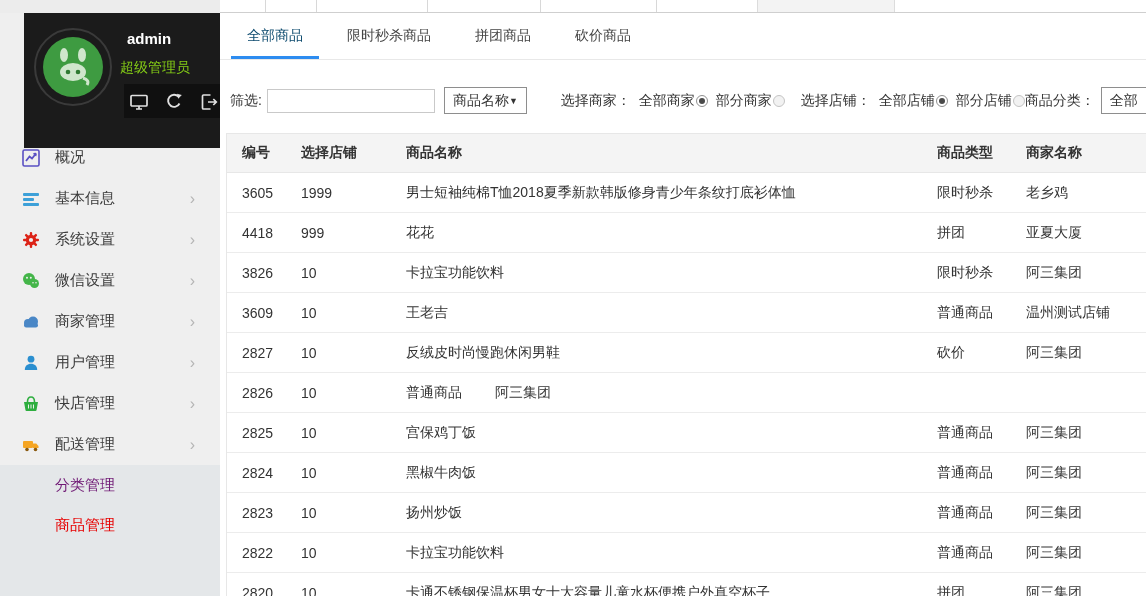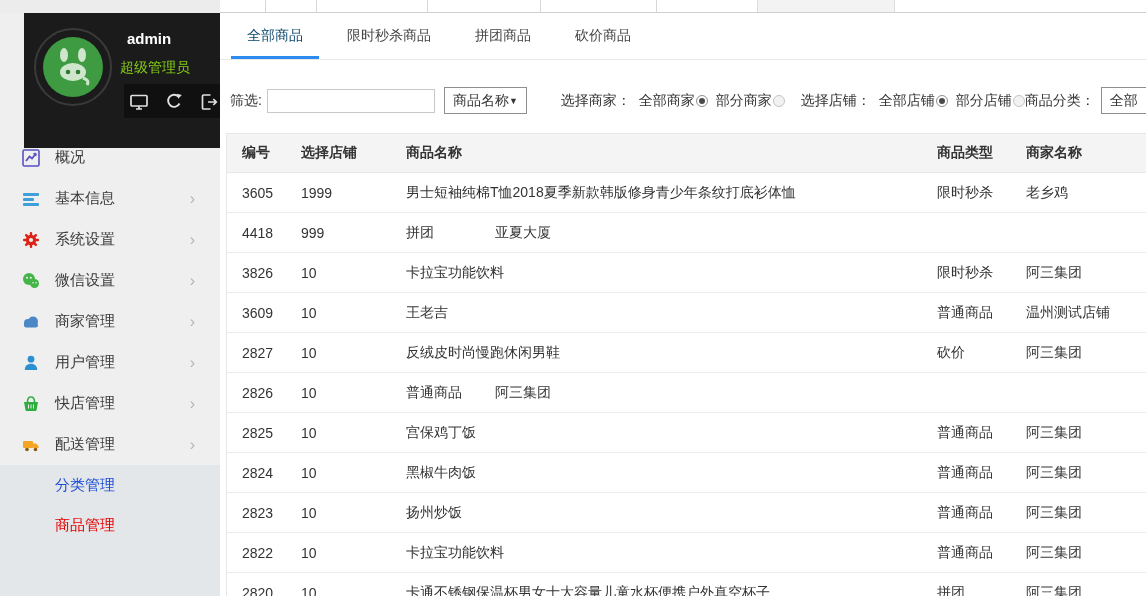--- a/index.html
+++ b/index.html
@@ -23,21 +23,21 @@
   .hdr-icons{position:absolute;left:104px;top:78px;display:flex;gap:13px;color:#e0e0e0;}
   .hicon{width:22px;height:22px;display:flex;align-items:center;justify-content:center;cursor:pointer;}
   .menu{position:absolute;top:117px;left:0;right:0;bottom:0;display:flex;flex-direction:column;padding-top:7px;}
   .menu-item{height:41px;display:flex;align-items:center;padding-left:22px;cursor:pointer;flex:0 0 auto;}
   .menu-item.active{background:#fff;}
   .mi-icon{width:18px;height:18px;margin-right:15px;display:flex;align-items:center;justify-content:center;}
   .mi-label{font-size:15px;color:#3b3b3b;flex:1;}
   .mi-chev{color:#b5b5b5;font-size:16px;margin-right:25px;line-height:1;}
   .mi-chev.down{transform:rotate(90deg);}
   .submenu{background:#e4e7e9;flex:1 1 auto;}
-  .sub-item{height:40px;line-height:40px;padding-left:55px;font-size:15px;color:#1d4ed8;cursor:pointer;}
+  .sub-item{height:40px;line-height:40px;padding-left:55px;font-size:15px;color:#701a75;cursor:pointer;}
   .sub-item.active{color:#e60000;}
   
   .main{position:absolute;left:220px;top:13px;width:926px;bottom:0;background:#fff;}
   .tabs{height:47px;border-bottom:1px solid #e8e8e8;display:flex;padding-left:11px;box-sizing:border-box;}
   .tab{padding:0 16px;margin-right:12px;line-height:45px;font-size:14px;color:#444;cursor:pointer;
        border-bottom:3px solid transparent;box-sizing:border-box;}
   .tab.active{color:#0c4a6e;border-bottom-color:#2d8cf0;}
   .filter-row{display:flex;align-items:center;margin:27px 0 0 10px;height:27px;font-size:14px;white-space:nowrap;}
   .f-label{margin-right:5px;}
   .f-input{width:158px;height:22px;border:1px solid #c9c9c9;padding:0 4px;font-size:13px;outline:none;}
@@ -299,20 +299,21 @@
         <div class="t-row">
           <span class="cell c1">3605</span>
           <span class="cell c2">1999</span>
           <span class="cell c3">男士短袖纯棉T恤2018夏季新款韩版修身青少年条纹打底衫体恤</span>
           <span class="cell c4">限时秒杀</span>
           <span class="cell c5">老乡鸡</span>
         </div>
         <div class="t-row">
           <span class="cell c1">4418</span>
           <span class="cell c2">999</span>
+          <span class="cell c3">花花</span>
           <span class="cell c4">拼团</span>
           <span class="cell c5">亚夏大厦</span>
         </div>
         <div class="t-row">
           <span class="cell c1">3826</span>
           <span class="cell c2">10</span>
           <span class="cell c3">卡拉宝功能饮料</span>
           <span class="cell c4">限时秒杀</span>
           <span class="cell c5">阿三集团</span>
         </div>

